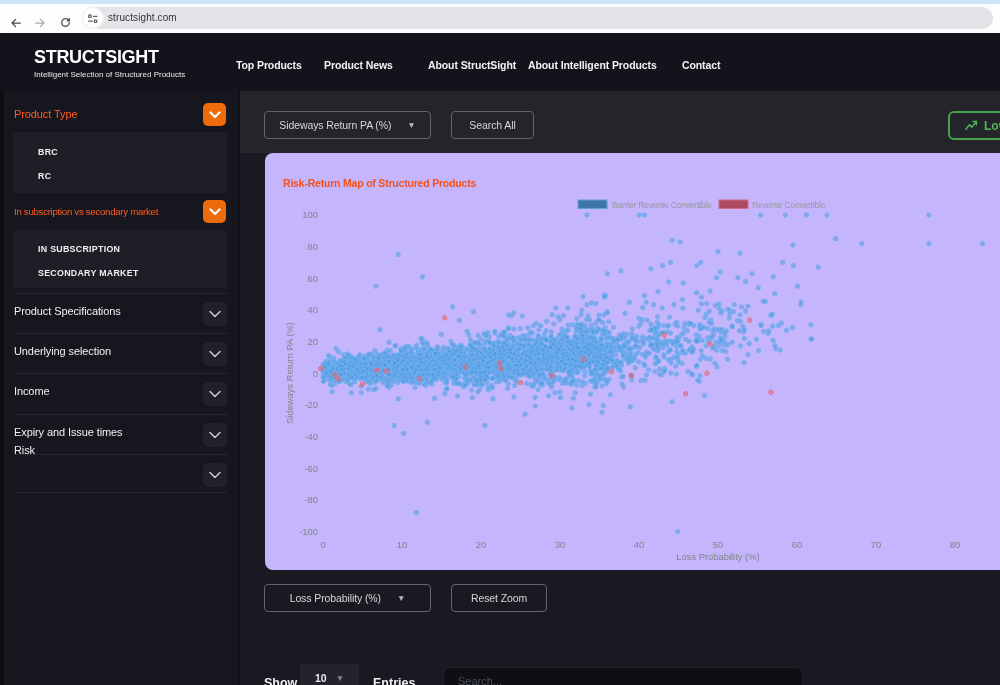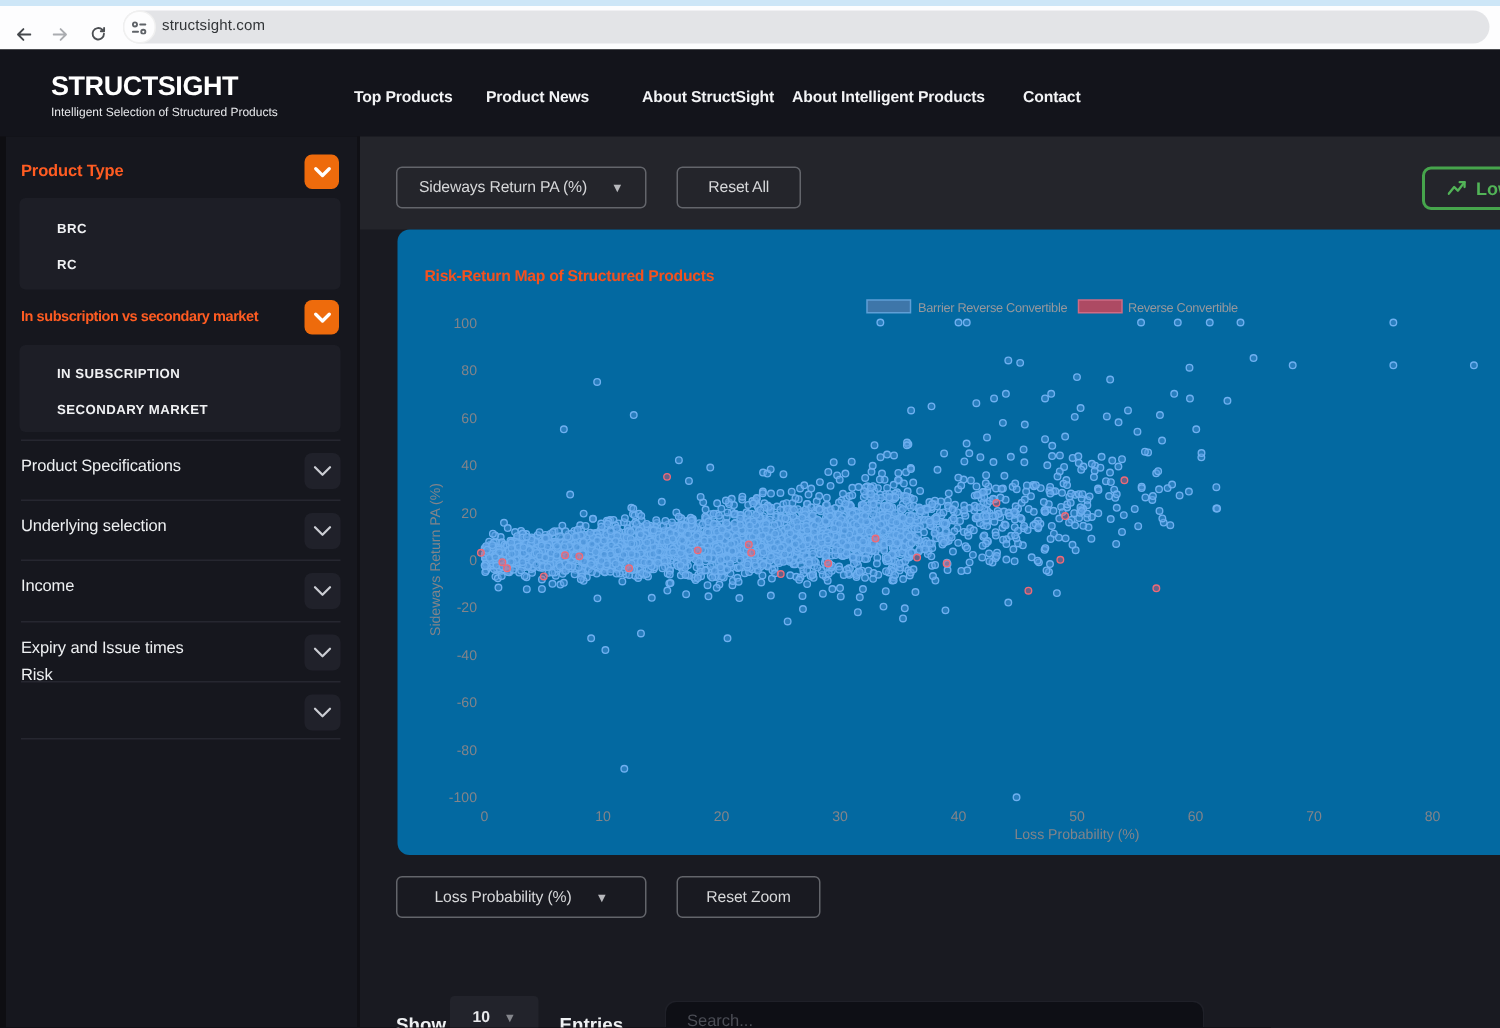--- a/index.html
+++ b/index.html
@@ -13,23 +13,23 @@
 #url{left:108px;top:12.2px;font-size:10px;color:#323538;letter-spacing:.1px}
 
 #header{left:0;top:33px;width:1000px;height:58px;background:#13141b}
 #logo{left:34px;top:47px;font-size:18px;font-weight:bold;color:#fff;letter-spacing:-.3px}
 #sub{left:34px;top:70px;font-size:8px;color:#e8e9ec;letter-spacing:0}
 .nav{top:59px;font-size:10.5px;font-weight:bold;color:#f2f3f5;letter-spacing:-.1px}
 
 #sidebar{left:0;top:91px;width:240px;height:594px;background:#16171e;border-right:2px solid #101015;border-left:4px solid #0e0e12}
 #main{left:240px;top:91px;width:760px;height:594px;background:#191a21}
 #filterbar{left:240px;top:91px;width:760px;height:62px;background:#24252b}
-#panel{left:265px;top:153px;width:735px;height:417px;background:#0369a1;border-radius:8px 0 0 8px}
+#panel{left:265px;top:153px;width:735px;height:417px;background:#c4b5fd;border-radius:8px 0 0 8px}
 
-.otitle{left:14px;font-size:11px;font-weight:bold;color:#ff5c22;letter-spacing:-.1px}
+.otitle{left:14px;font-size:11px;font-weight:normal;color:#ff5c22;letter-spacing:-.1px}
 .obtn{left:203px;width:23px;height:23px;border-radius:5px;background:#ee6b0c}
 .obtn svg,.gbtn svg{position:absolute;left:50%;top:50%;transform:translate(-50%,-50%)}
 .spanel{left:13px;width:214px;background:#1d1e26;border-radius:4px}
 .sitem{position:absolute;left:25px;font-size:8.8px;font-weight:bold;color:#f0f1f3;letter-spacing:.3px}
 .stitle{left:14px;font-size:11px;font-weight:normal;color:#eef0f2;letter-spacing:-.1px}
 .gbtn{left:203px;width:24px;height:24px;border-radius:5px;background:#20212a}
 .sep{left:14px;width:213px;height:1px;background:#262730}
 
 .btn{border:1.5px solid #63656b;border-radius:4px;color:#d6d7d9;
 display:flex;align-items:center;justify-content:center;letter-spacing:-.1px;font-size:10.5px}
@@ -137,21 +137,21 @@
 <div class="abs sep" style="top:454px"></div>
 <div class="abs stitle" style="top:444px">Risk</div>
 <div class="abs gbtn" style="top:463px">
     <svg width="13" height="8" viewBox="0 0 13 8" fill="none" stroke="#caccd2" stroke-width="1.5" stroke-linecap="round" stroke-linejoin="round">
       <path d="M1.5 1.5 6.5 6.5l5-5"></path>
     </svg>
   </div>
 <div class="abs sep" style="top:492px"></div>
 
 <div class="abs btn" style="left:264px;top:111px;width:167px;height:28px">Sideways Return PA (%)<span class="tri">▼</span></div>
-<div class="abs btn" style="left:451px;top:111px;width:83px;height:28px">Reset All</div>
+<div class="abs btn" style="left:451px;top:111px;width:83px;height:28px">Search All</div>
 <div class="abs" id="greenbtn"><svg width="13" height="11" viewBox="0 0 16 13" fill="none" stroke="#52b457" stroke-width="1.9" stroke-linecap="round" stroke-linejoin="round" style="margin-right:6px">
       <path d="M1 11 5.5 5.5 8.5 8.5 14 1.5"></path>
       <path d="M10 1.5h4v4"></path>
     </svg>Low Risk</div>
 
 <div class="abs" id="panel">
 <svg width="735" height="417" viewBox="0 0 735 417">
 <text x="18" y="34" style="font-size:10.5px;font-weight:bold;fill:#f4511e;letter-spacing:-.2px">Risk-Return Map of Structured Products</text>
 <rect x="313" y="47" width="29" height="8.5" fill="#3e76a9" stroke="#5f9fd6" stroke-width="1"></rect>
       <text class="leg" x="347" y="55">Barrier Reverse Convertible</text>

